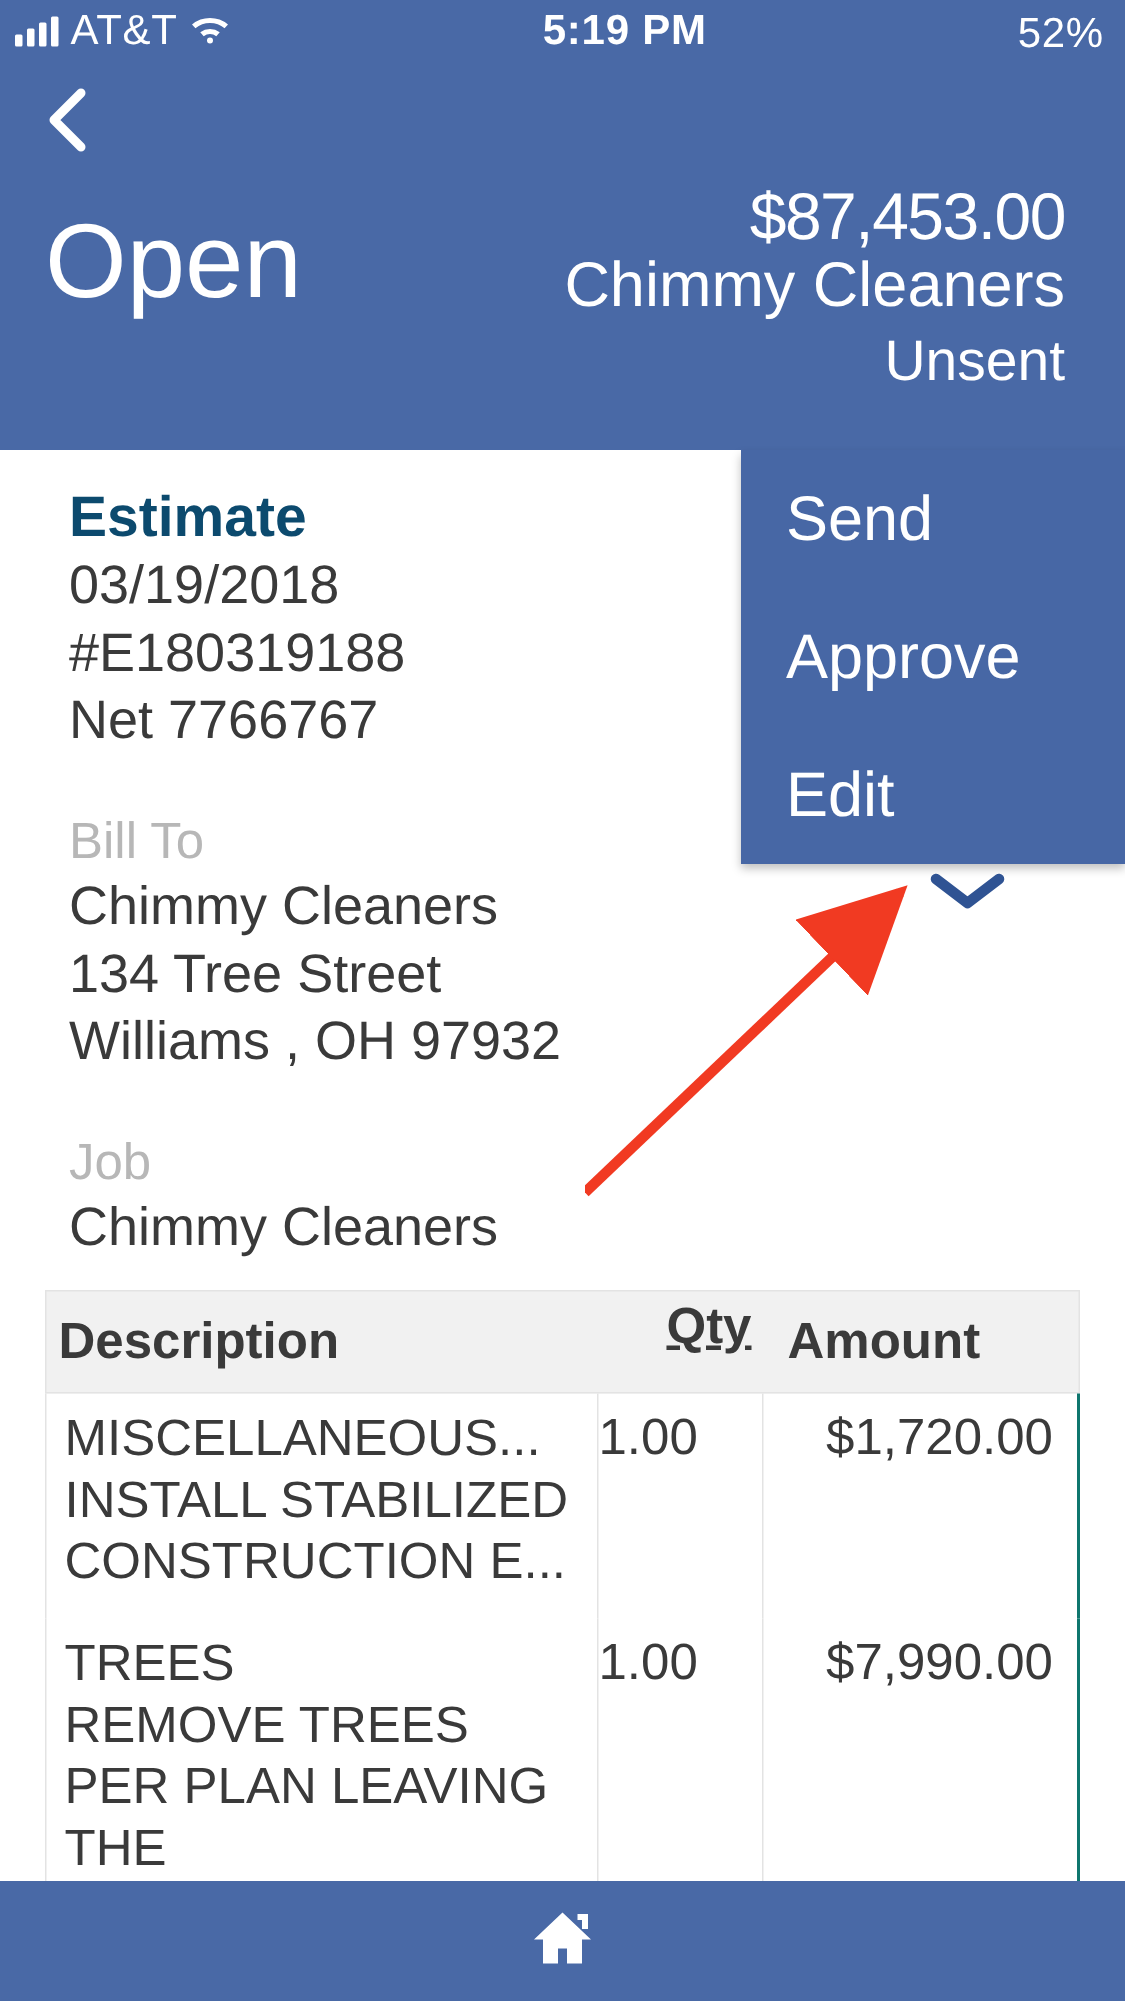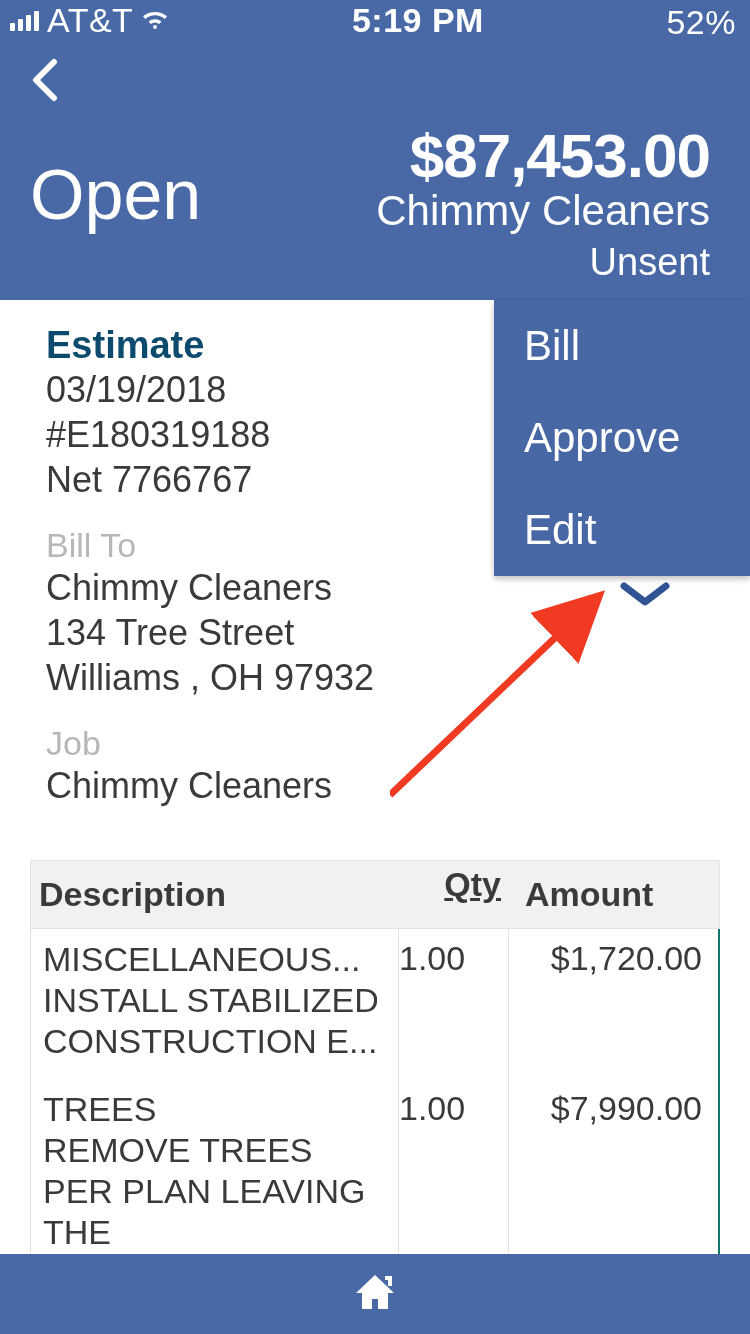--- a/index.html
+++ b/index.html
@@ -1,49 +1,49 @@
 <!DOCTYPE html>
 <html><head>
 <meta charset="utf-8">
 <style>
   * { box-sizing: border-box; margin: 0; padding: 0; }
   html, body { width: 750px; height: 1334px; font-family: -apple-system, "Helvetica Neue", Arial, sans-serif; overflow: hidden; background:#fff; }
   .screen { width:750px; height:1334px; position:relative; background:#fff; }
 
   
-  .status-bar { height:40px; background:#4969a6; color:#fff; display:flex; align-items:center; justify-content:space-between; padding:0 14px 0 10px; font-size:34px; font-weight:500; letter-spacing:0.5px; }
+  .status-bar { height:40px; background:#4969a6; color:#fff; display:flex; align-items:center; justify-content:space-between; padding:0 14px 0 10px; font-size:28px; font-weight:500; letter-spacing:0.5px; }
   .status-left { display:flex; align-items:center; gap:8px; }
   .status-right { display:flex; align-items:center; gap:8px;flex-direction:column; }
   .signal-bars { display:flex; align-items:flex-end; gap:3px; height:22px; }
   .signal-bars span { width:5px; background:#fff; border-radius:1px; }
   .signal-bars span:nth-child(1){height:8px;}
   .signal-bars span:nth-child(2){height:12px;}
   .signal-bars span:nth-child(3){height:16px;}
   .signal-bars span:nth-child(4){height:20px;}
   .wifi-icon svg, .bt-icon svg { display:block; }
   .battery { display:flex; align-items:center; gap:3px; }
   .battery-body { width:44px; height:22px; border:2px solid #fff; border-radius:4px; position:relative; padding:2px; }
   .battery-fill { height:100%; background:#fff; border-radius:1px; }
   .battery-tip { width:3px; height:10px; background:#fff; border-radius:0 2px 2px 0; }
 
   
   .header { background:#4969a6; color:#fff; padding:10px 40px 16px 30px; height:260px; position:relative; }
   .back-btn { position:absolute; top:18px; left:22px; width:44px; height:44px; display:flex; align-items:center; justify-content:center; }
   .header-main { display:flex; justify-content:space-between; align-items:flex-end; margin-top:70px; }
   .status-label { font-size:70px; font-weight:400; }
   .header-right { text-align:right; }
-  .total { font-size:62px; font-weight:700; letter-spacing:-1px; }
+  .total { font-size:44px; font-weight:400; letter-spacing:-1px; }
   .customer { font-size:42px; font-weight:400; margin-top:-4px; }
   .sent-status { font-size:38px; font-weight:400; text-align:right; margin-top:6px; }
 
   
   .body { position:relative; padding:24px 30px 0 46px; }
   .section-title { font-size:38px; font-weight:700; color:#0c4a6e; }
   .detail-line { font-size:36px; color:#3a3a3a; line-height:1.25; }
-  .label-muted { font-size:34px; color:#b7b7b7; margin-top:24px; }
+  .label-muted { font-size:34px; color:#b7b7b7; margin-top:40px; }
   .addr { font-size:36px; color:#3a3a3a; line-height:1.25; }
 
   
   .action-panel { position:absolute; top:0; right:0; width:256px; background:#4767a5; color:#fff; box-shadow:0 3px 6px rgba(0,0,0,.25); }
   .action-item { font-size:42px; font-weight:400; padding:22px 30px; }
   .chevron-wrap { position:absolute; top:280px; right:80px; }
 
   
   .annotation-arrow { position:absolute; left:390px; top:285px; pointer-events:none; }
 
@@ -112,21 +112,21 @@
         <div class="total">$87,453.00</div>
         <div class="customer">Chimmy Cleaners</div>
       </div>
     </div>
     <div class="sent-status">Unsent</div>
   </div>
 
   <div class="body">
 
     <div class="action-panel">
-      <div class="action-item">Bill</div>
+      <div class="action-item">Send</div>
       <div class="action-item">Approve</div>
       <div class="action-item">Edit</div>
     </div>
     <div class="chevron-wrap">
       <svg width="50" height="28" viewBox="0 0 50 28">
           <path d="M4 6l21 16L46 6" stroke="#2f5393" stroke-width="7" fill="none" stroke-linecap="round" stroke-linejoin="round"></path>
         </svg>
     </div>
 
     <div class="section-title">Estimate</div>

